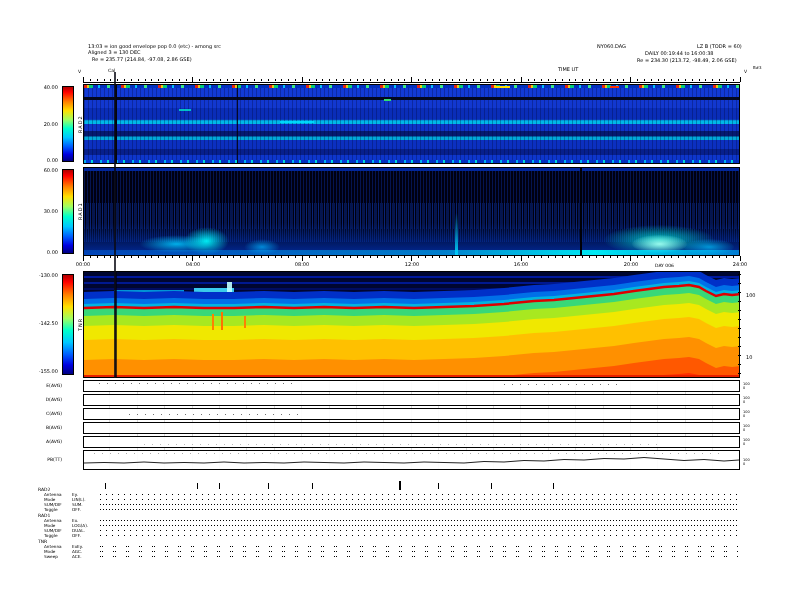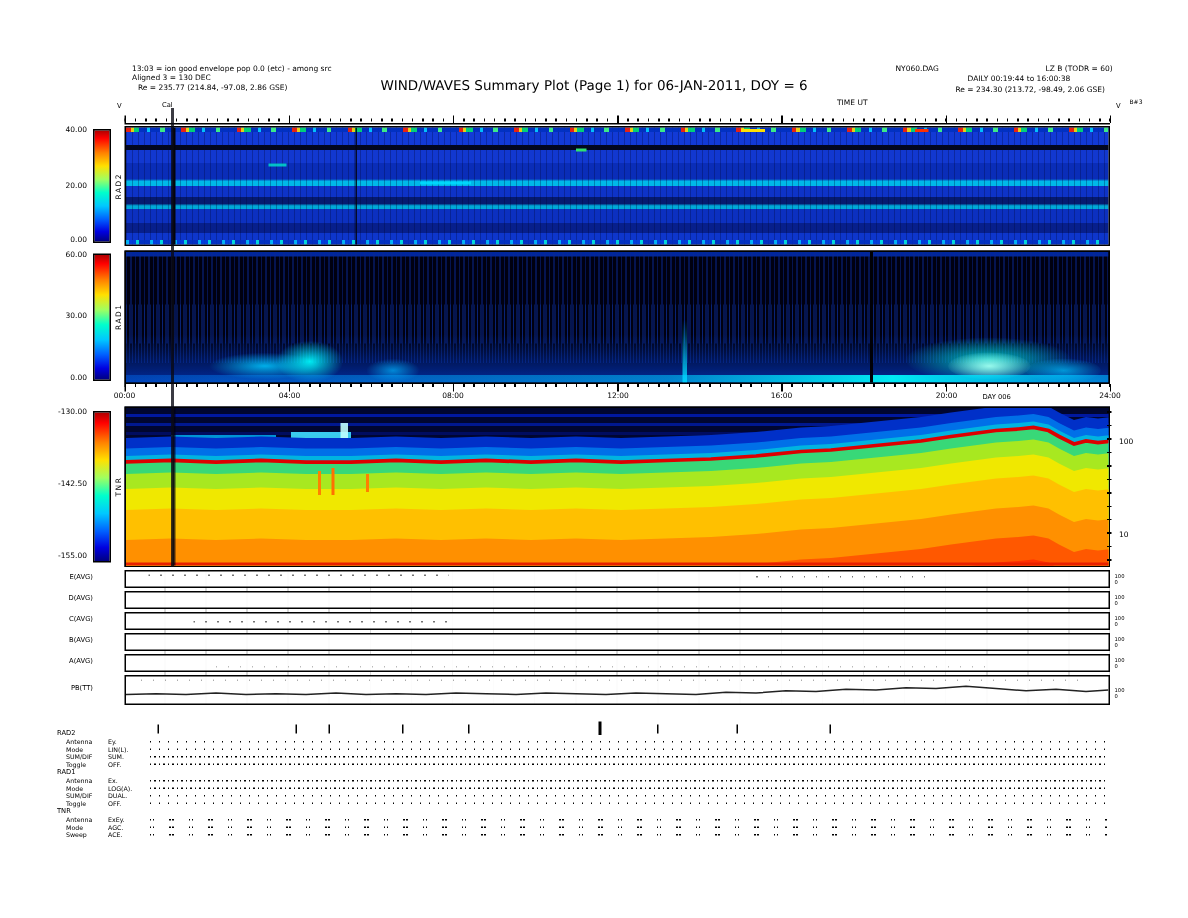--- a/index.html
+++ b/index.html
@@ -74,21 +74,20 @@
 </style>
 </head>
 <body>
 
 <div id="page">
 
   <div class="abs t5" style="left:88px;top:43px;">13:03 = ion good envelope pop 0.0 (etc) - among src</div>
   <div class="abs t5" style="left:88px;top:49px;">Aligned 3 = 130 DEC</div>
   <div class="abs t5" style="left:92px;top:56px;">Re =  235.77 (214.84, -97.08, 2.86 GSE)</div>
 
-  <div class="abs title" style="left:150px;top:53px;width:492px;text-align:center;">WIND/WAVES Summary Plot (Page 1) for 06-JAN-2011, DOY = 6</div>
 
   <div class="abs t5" style="left:597px;top:43px;">NY060.DAG</div>
   <div class="abs t5" style="left:697px;top:43px;">LZ B (TODR = 60)</div>
   <div class="abs t5" style="left:645px;top:50px;">DAILY 00:19:44 to 16:00:38</div>
   <div class="abs t5" style="left:637px;top:57px;">Re =  234.30 (213.72, -98.49, 2.06 GSE)</div>
   <div class="abs t5" style="left:558px;top:66px;">TIME UT</div>
   <div class="abs t45" style="left:78px;top:69px;">V</div>
   <div class="abs t45" style="left:108px;top:68px;">Cal</div>
   <div class="abs t45" style="left:744px;top:69px;">V</div>
   <div class="abs t4" style="left:753px;top:66px;">B#3</div>

